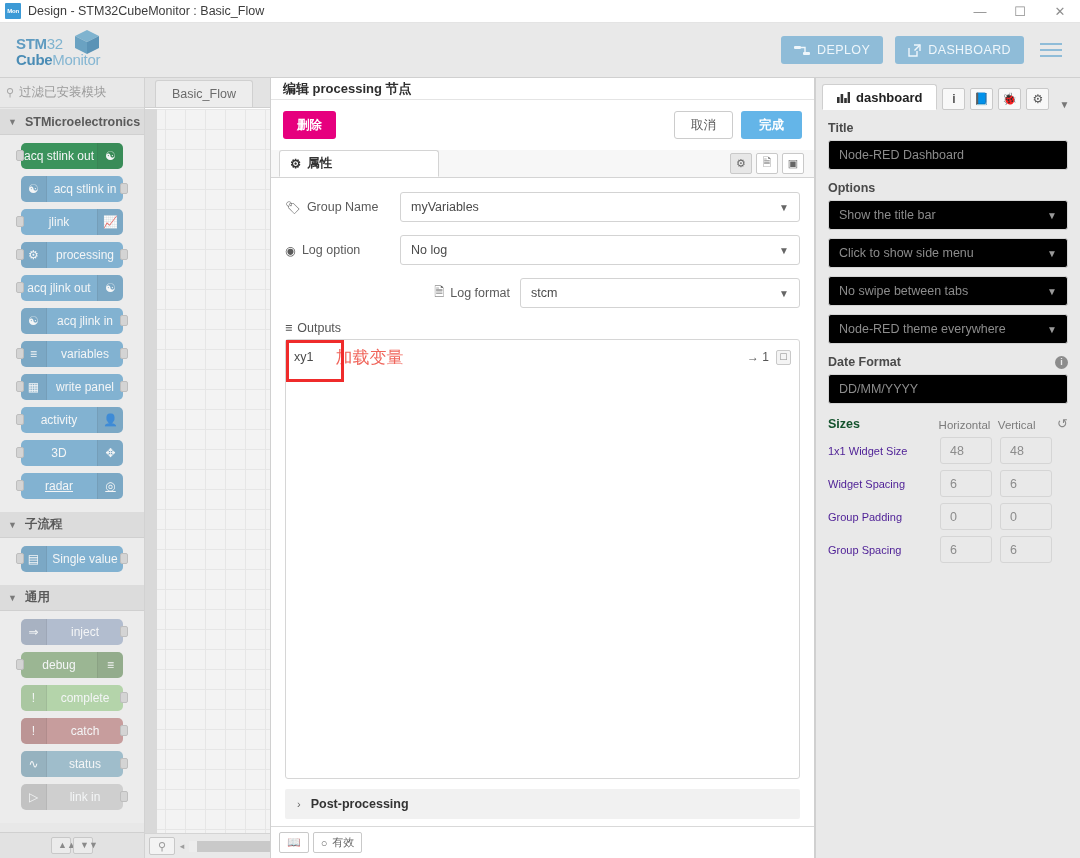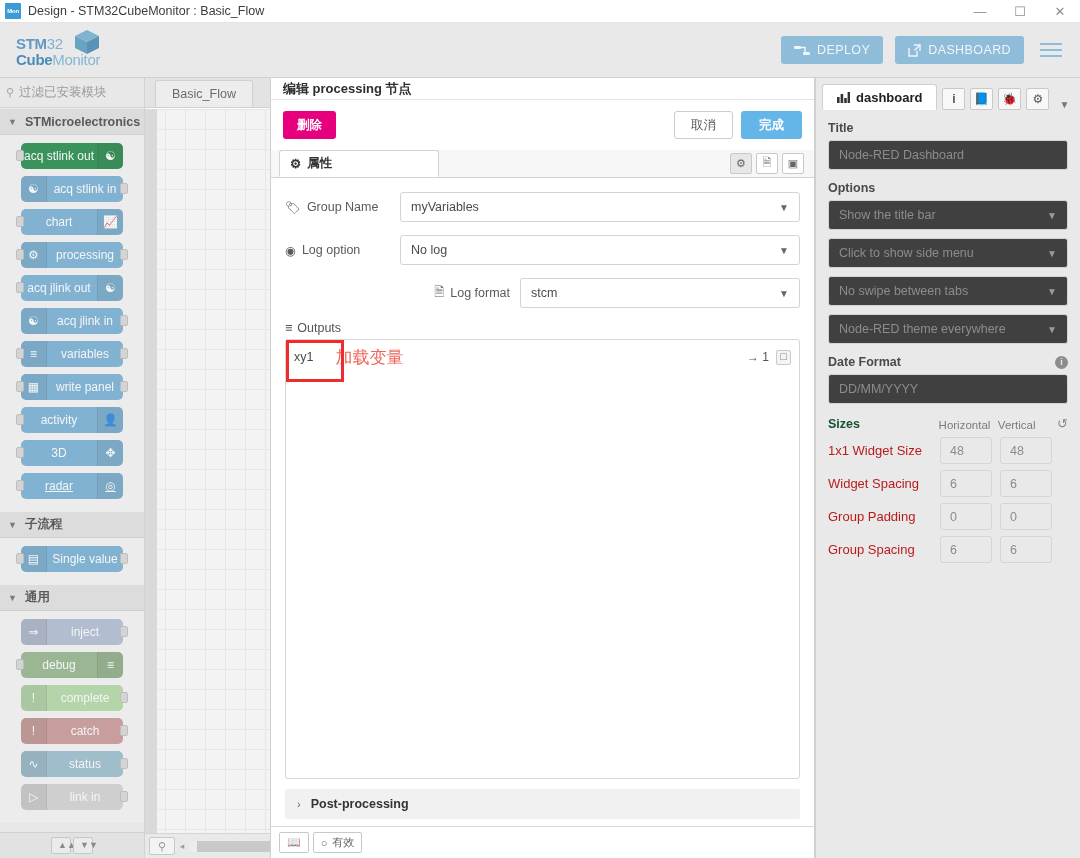--- a/index.html
+++ b/index.html
@@ -196,30 +196,30 @@
   #rs-tabs .ricon { width: 23px; height: 22px; border: 1px solid #c9c9c9; background: #f8f8f8; border-radius: 2px; display: flex; align-items: center; justify-content: center; color: #555; font-size: 12px; cursor: pointer; }
   #rs-tabs .rcaret { color: #777; font-size: 10px; margin-left: 2px; cursor: pointer; width: 16px; text-align:center;}
 
   #rs-body { flex: 1; padding: 0 12px; overflow: hidden; }
   #rs-subtabs { display: flex; align-items: flex-end; height: 28px; border-bottom: 1px solid #cfcfcf; position: relative; }
   #rs-subtabs .st { height: 25px; padding: 0 16px; background: #e0e0e0; border: 1px solid #cfcfcf; border-radius: 3px 3px 0 0; font-size: 12.5px; color: #7e7e7e; display: flex; align-items: center; cursor: pointer; margin-right: 2px;}
   #rs-subtabs .st.active { background: #e9e9e9; border-bottom-color: #e9e9e9; color: #333; font-weight: bold; }
   #rs-subtabs .ext { position: absolute; right: 2px; bottom: 5px; color: #777; font-size: 12px; cursor: pointer; }
 
   .rs-h { font-size: 12.5px; font-weight: bold; color: #4a4a4a; margin: 11px 0 5px 0; display:flex; align-items:center; justify-content: space-between;}
-  .rs-field { height: 30px; border: 1px solid #d5d5d5; border-radius: 3px; background: #404040; display: flex; align-items: center; padding: 0 10px; font-size: 12.5px; color: #8c8c8c; margin-bottom: 8px; position: relative; cursor: pointer;}
+  .rs-field { height: 30px; border: 1px solid #d5d5d5; border-radius: 3px; background: #000000; display: flex; align-items: center; padding: 0 10px; font-size: 12.5px; color: #8c8c8c; margin-bottom: 8px; position: relative; cursor: pointer;}
   .rs-field .chev { position: absolute; right: 10px; color: #9a9a9a; font-size: 10px; }
   .info-i { width: 13px; height: 13px; border-radius: 50%; background: #8c8c8c; color: #e9e9e9; font-size: 9px; display: flex; align-items: center; justify-content: center; font-weight: bold;}
 
   #sizes-head { display: flex; align-items: flex-end; margin-top: 12px; margin-bottom: 6px; }
   #sizes-head .t { font-size: 12.5px; font-weight: bold; color: #14532d; width: 112px; }
   #sizes-head .c { width: 60px; font-size: 11.5px; color: #7b7b7b; }
   #sizes-head .reset { margin-left: auto; color: #8a8a8a; font-size: 13px; cursor: pointer; }
   .size-row { display: flex; align-items: center; margin-bottom: 6px; }
-  .size-row .nm { width: 112px; font-size: 13px; color: #b91c1c; }
+  .size-row .nm { width: 112px; font-size: 11px; color: #4c1d95; }
   .size-row .box { width: 52px; height: 27px; border: 1px solid #d5d5d5; border-radius: 3px; background: #e9e9e9; display: flex; align-items: center; padding-left: 9px; font-size: 12.5px; color: #8c8c8c; margin-right: 8px; cursor: text;}
 </style>
 </head>
 <body>
 
 <div id="titlebar">
   <div class="app-icon">
       <span>Mon</span>
     </div>
   <div class="title-text">Design - STM32CubeMonitor : Basic_Flow</div>
@@ -282,21 +282,21 @@
             <span class="lbl">acq stlink out</span>
             <span class="icobox right">☯</span>
             <span class="port in"></span>
           </div>
           <div class="pnode" style="background: rgb(107, 166, 204);">
             <span class="icobox left">☯</span>
             <span class="lbl">acq stlink in</span>
             <span class="port out"></span>
           </div>
           <div class="pnode" style="background: rgb(107, 166, 204);">
-            <span class="lbl">chart</span>
+            <span class="lbl">jlink</span>
             <span class="icobox right">📈</span>
             <span class="port in"></span>
           </div>
           <div class="pnode" style="background: rgb(107, 166, 204);">
             <span class="icobox left">⚙</span>
             <span class="lbl">processing</span>
             <span class="port in"></span>
             <span class="port out"></span>
           </div>
           <div class="pnode" style="background: rgb(107, 166, 204);">

